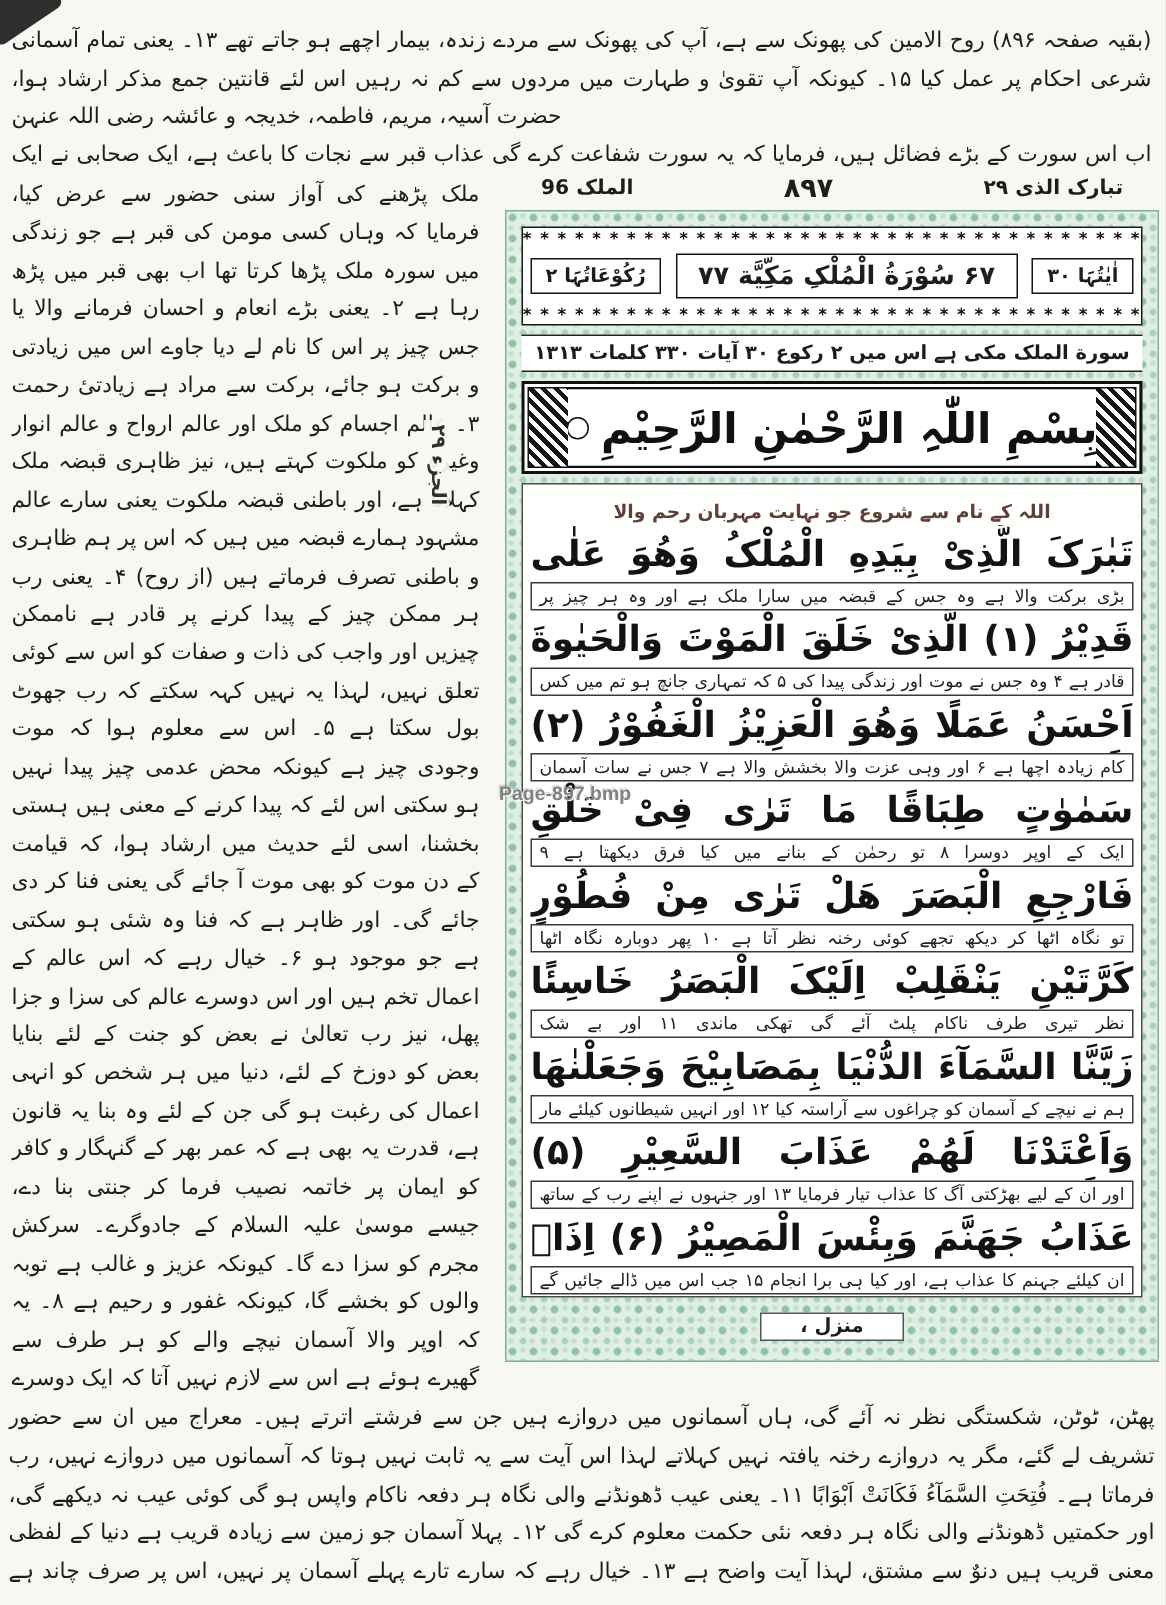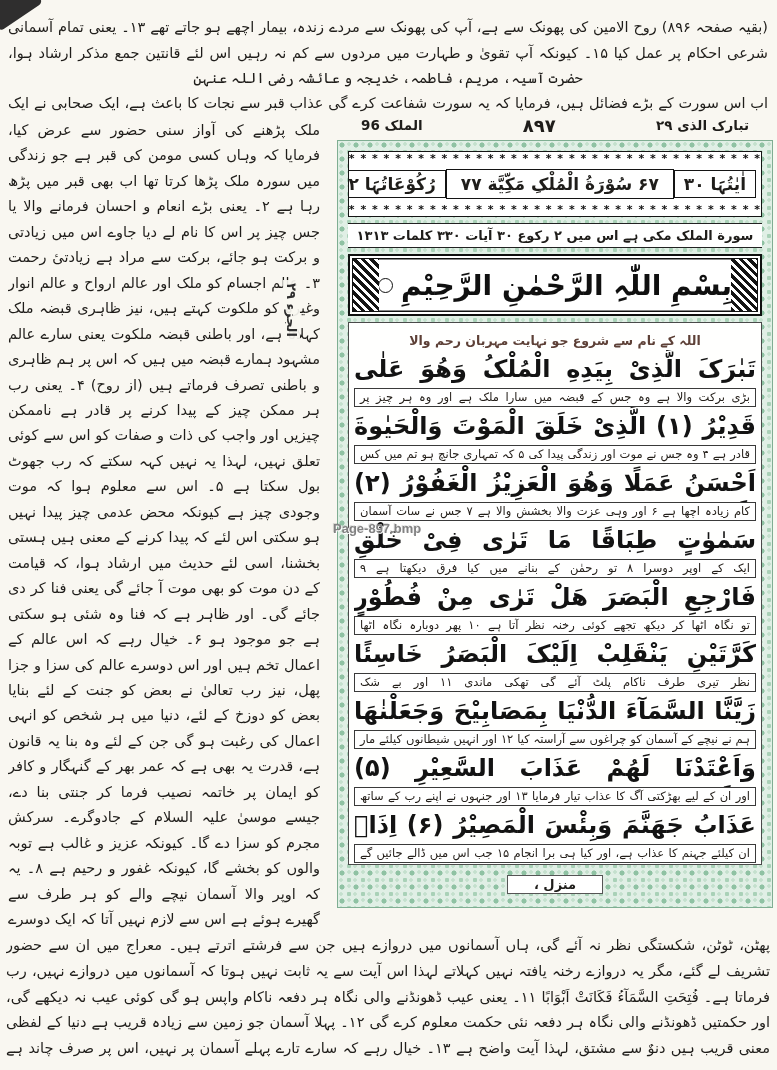--- a/index.html
+++ b/index.html
@@ -3,21 +3,21 @@
 <meta charset="utf-8">
 <style>
   html,body{margin:0;padding:0;background:#d9d9d9;}
   .page{position:relative;width:777px;height:1070px;margin:0 auto;background:#f9f7f1;
         overflow:hidden;direction:rtl;font-family:"DejaVu Sans",sans-serif;color:#1f1d1a;}
   .corner-artifact{position:absolute;left:-14px;top:-14px;width:52px;height:34px;
         background:#121212;transform:rotate(-34deg);border-radius:5px;opacity:.88;}
   
   .top-block{position:absolute;left:8px;top:14px;width:760px;}
   .top-line{font-size:14.5px;line-height:26px;text-align:justify;text-align-last:justify;overflow:hidden;height:26px;}
-  .names-line{font-size:14.5px;line-height:24px;text-align:center;height:24px;overflow:hidden;font-family:Liberation Serif, serif;}
+  .names-line{font-size:14.5px;line-height:24px;text-align:left;height:24px;overflow:hidden;}
   .intro-line{font-size:14.5px;line-height:27px;text-align:justify;text-align-last:justify;height:27px;overflow:hidden;}
   
   .commentary{position:absolute;left:8px;top:118px;width:312px;height:814px;
         font-size:14.5px;line-height:25.45px;text-align:justify;text-align-last:justify;overflow:hidden;}
   .juz-label{position:absolute;left:283px;top:280px;writing-mode:vertical-rl;
         font-size:13px;font-weight:bold;color:#2e2e2e;letter-spacing:3px;
         background:rgba(249,247,241,.92);padding:3px 1px;z-index:3;}
   
   .frame-header{position:absolute;left:337px;top:112px;width:436px;height:26px;
         display:flex;justify-content:space-between;align-items:center;direction:rtl;
@@ -37,21 +37,21 @@
   .star-band{position:relative;background:#fff;border:1.6px solid #141414;height:66px;
         box-sizing:border-box;display:flex;align-items:center;justify-content:space-between;
         direction:rtl;padding:0 5px;margin-bottom:6px;overflow:hidden;}
   .star-band::before,.star-band::after{
         content:"* * * * * * * * * * * * * * * * * * * * * * * * * * * * * * * * * * * * * * * * * * * * *";
         position:absolute;left:0;right:0;text-align:center;font-size:11px;font-weight:bold;
         color:#111;white-space:nowrap;overflow:hidden;letter-spacing:1px;line-height:11px;}
   .star-band::before{top:1px;}
   .star-band::after{bottom:1px;}
   .band-cell{border:1.5px solid #141414;background:#fff;padding:3px 9px;font-weight:bold;
-        font-size:17px;white-space:nowrap;z-index:1;}
+        font-size:13px;white-space:nowrap;z-index:1;}
   .band-cell.center{font-size:17px;padding:4px 14px;}
   
   .info-strip{background:#fff;border-top:1.2px solid #222;border-bottom:1.2px solid #222;
         font-size:13px;font-weight:bold;text-align:center;line-height:23px;height:25px;
         box-sizing:border-box;margin-bottom:6px;overflow:hidden;}
   
   .bismillah-box{background:#fff;border:2px solid #101010;
         box-shadow:inset 0 0 0 2px #fff,inset 0 0 0 3.5px #101010;
         height:58px;margin-bottom:6px;display:flex;align-items:center;justify-content:center;
         position:relative;overflow:hidden;}

